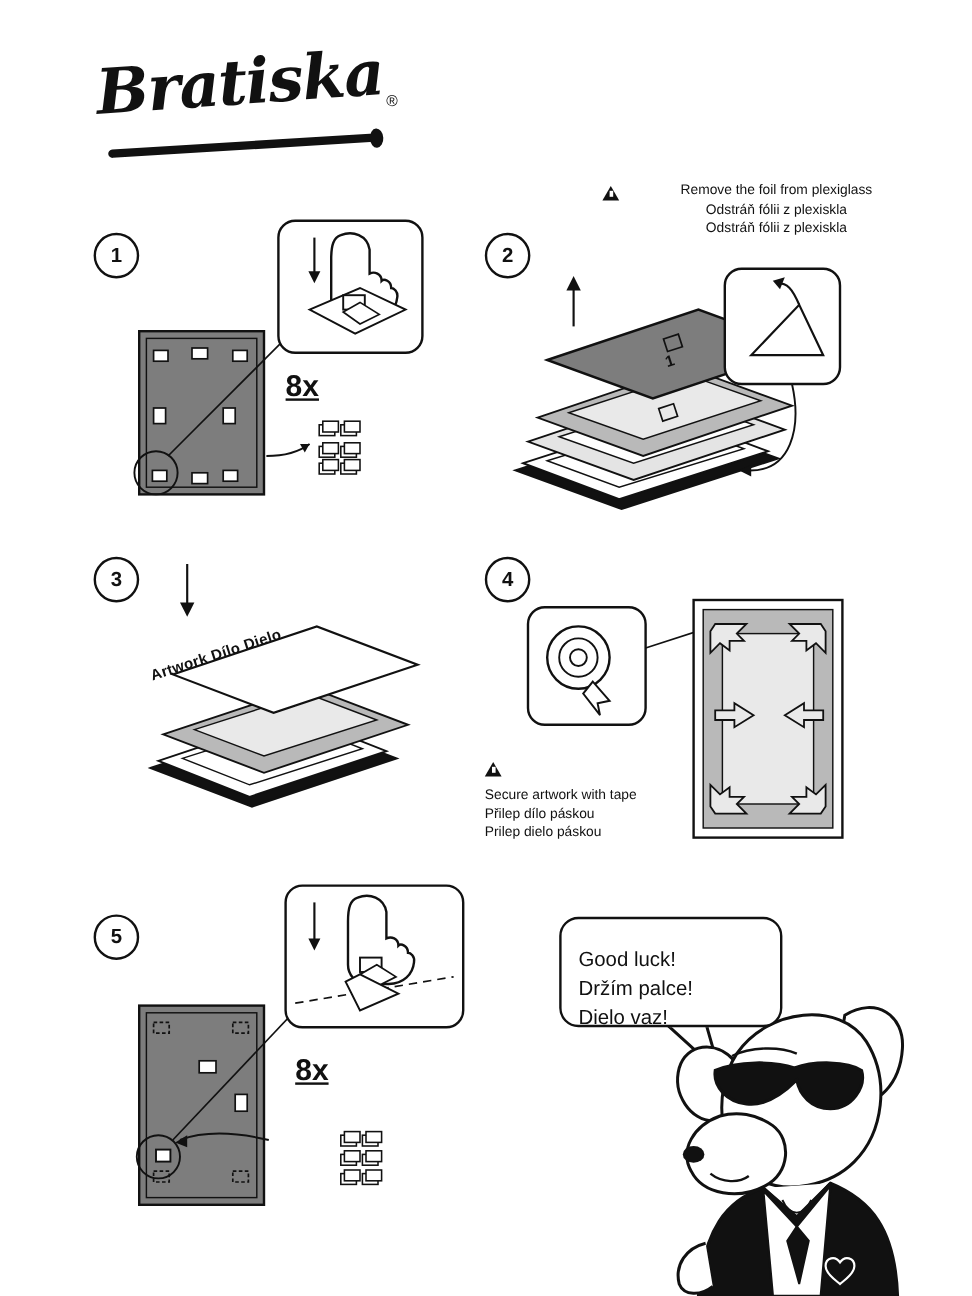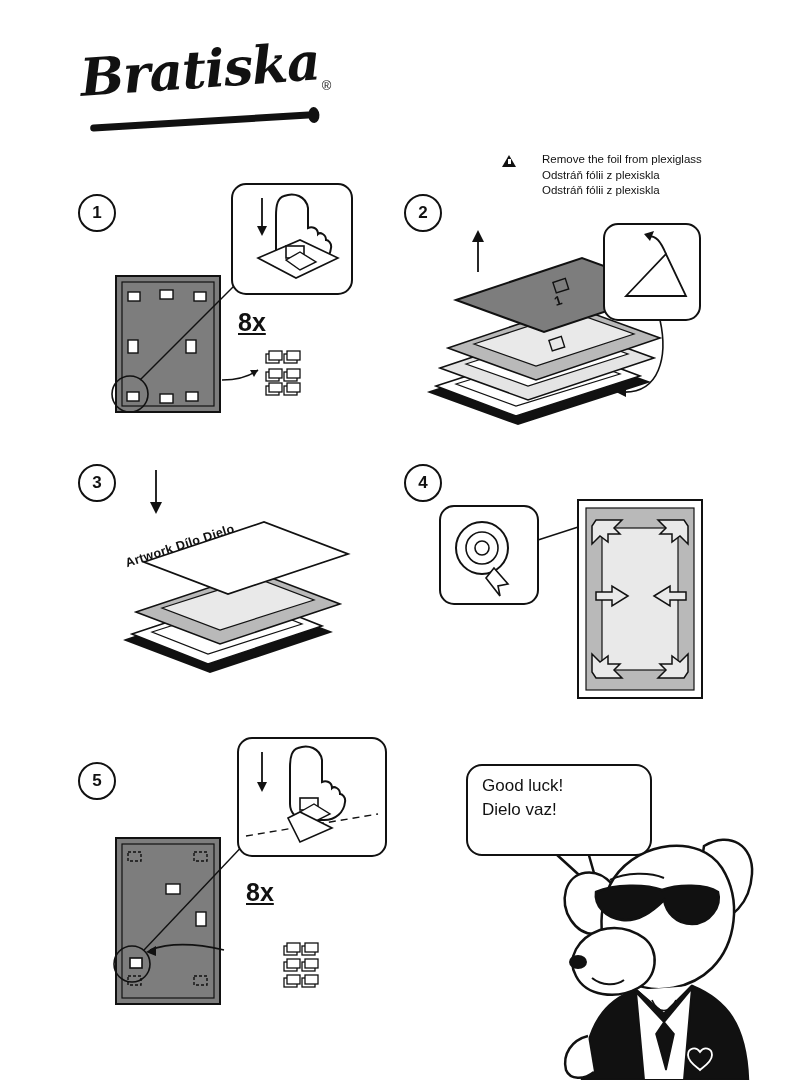--- a/index.html
+++ b/index.html
@@ -117,21 +117,21 @@
   
   .bubble {
     position: absolute;
     left: 466px;
     top: 764px;
     width: 186px;
     height: 92px;
     border: 2.5px solid #111;
     border-radius: 16px;
     background: #fff;
-    padding: 8px 14px;
+    padding: 22px 14px;
     box-sizing: border-box;
     font-size: 17px;
     line-height: 24px;
     z-index: 5;
   }
 
   .artwork-label {
     position: absolute;
     font-size: 12.5px;
     font-weight: 600;
@@ -159,35 +159,44 @@
   </div>
 
   <div class="step-num" style="left:78px;  top:194px;">1</div>
   <div class="step-num" style="left:404px; top:194px;">2</div>
   <div class="step-num" style="left:78px;  top:464px;">3</div>
   <div class="step-num" style="left:404px; top:464px;">4</div>
   <div class="step-num" style="left:78px;  top:762px;">5</div>
 
   <div class="warn-block" style="left:502px; top:152px; width:250px;">
     <span class="warn-tri" style="position:absolute; left:0; top:3px;"></span>
-    <div style="margin-left:40px;">
+    <div style="margin-left:40px;text-align:center;">
       <div>Remove the foil from plexiglass</div>
       <div>Odstráň fólii z plexiskla</div>
       <div>Odstráň fólii z plexiskla</div>
     </div>
   </div>
 
+  <div class="warn-block" style="left:404px; top:632px; width:250px;">
+    <span class="warn-tri" style="position:absolute; left:0; top:3px;"></span>
+    <div style="margin-top:24px;">
+      <div>Secure artwork with tape</div>
+      <div>Přilep dílo páskou</div>
+      <div>Prilep dielo páskou</div>
+    </div>
+  </div>
 
   <div class="big8x" style="left:238px; top:308px;">8x</div>
   <div class="big8x" style="left:246px; top:878px;">8x</div>
 
   <div class="artwork-label" style="left:128px; top:556px;">Artwork  Dílo  Dielo</div>
 
   <div class="bubble">
     <div>Good luck!</div>
+    <div>Držím palce!</div>
     <div>Dielo vaz!</div>
   </div>
 
   <svg class="svg-layer" viewBox="0 0 810 1080" xmlns="http://www.w3.org/2000/svg">
 
     <g>
 
       <rect x="116" y="276" width="104" height="136" fill="#7d7d7d" stroke="#111" stroke-width="2"></rect>
       <rect x="122" y="282" width="92" height="124" fill="none" stroke="#111" stroke-width="1.2"></rect>
 

